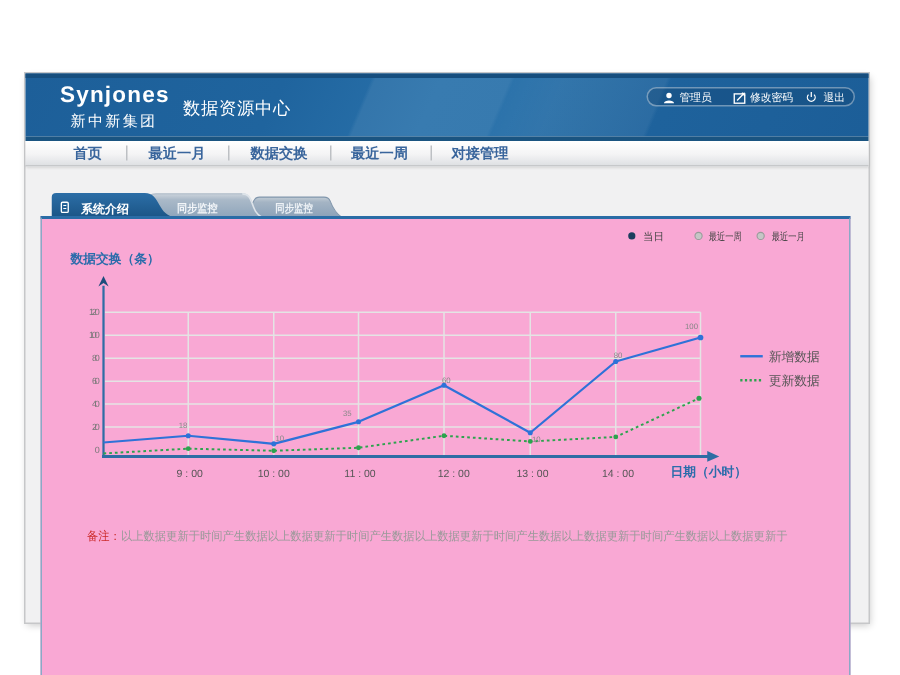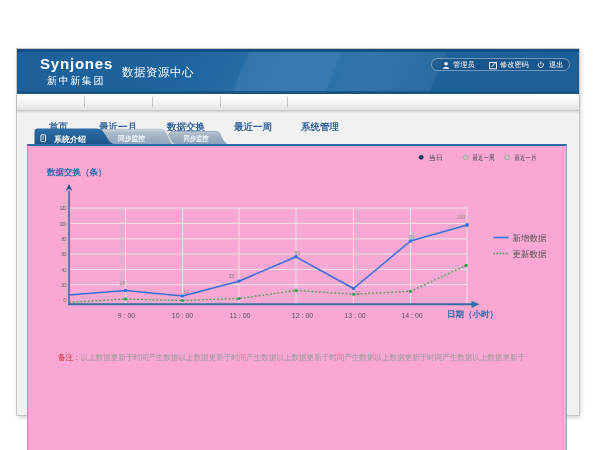--- a/index.html
+++ b/index.html
@@ -11,21 +11,21 @@
 #sheen { position:absolute; left:0; top:0; width:562px; height:42px;
   background:linear-gradient(113deg, rgba(255,255,255,0) 40%, rgba(255,255,255,.07) 40.5%, rgba(255,255,255,.07) 56%, rgba(255,255,255,.02) 56.5%, rgba(255,255,255,.06) 62%, rgba(255,255,255,.06) 74%, rgba(255,255,255,0) 74.5%); }
 #logo1 { position:absolute; left:23px; top:5.5px; width:120px; color:#fff; font-size:15px; font-weight:bold; letter-spacing:0.8px; }
 #logo2 { position:absolute; left:30px; top:25px; color:#fff; font-size:10px; font-weight:normal; letter-spacing:1.6px; }
 #title { position:absolute; left:105px; top:16px; color:#fff; font-size:11.5px; letter-spacing:0.5px; }
 #pill { position:absolute; left:414px; top:8.5px; width:139px; height:13px; border:1px solid rgba(255,255,255,.38); border-radius:7px; background:rgba(8,44,82,.22); }
 .pitem { position:absolute; top:0; height:12px; color:#fff; font-size:7.2px; line-height:12.5px; white-space:nowrap; }
 #navsep { position:absolute; left:0; top:42px; width:562px; height:3px; background:#1a5481; }
 #nav { position:absolute; left:0; top:45px; width:562px; height:17px;
   background:linear-gradient(180deg, #ffffff 0%, #f4f4f5 55%, #dfe1e4 100%); border-bottom:1px solid #c6c8ca; box-shadow:0 1px 2px rgba(0,0,0,.15); }
-.nitem { position:absolute; top:0; height:17px; line-height:17px; color:#39659c; font-size:9.5px; font-weight:bold; text-align:left; transform:translateX(-50%); white-space:nowrap;margin-top:24px; }
+.nitem { position:absolute; top:0; height:17px; line-height:17px; color:#39659c; font-size:9.5px; font-weight:bold; text-align:left; transform:translateX(-50%); white-space:nowrap; }
 .ndiv { position:absolute; top:3px; height:10px; width:1px; background:#bdc0c4; }
 #tabs { position:absolute; left:10px; top:79px; width:215px; height:17px; }
 #panel { position:absolute; left:10px; top:95px; width:540px; height:311px; background:#f9a8d4; border:1px solid #8aa9c6; border-top:2.5px solid #2a6ca6; }
 #chart { position:absolute; left:0; top:0; }
 </style>
 </head>
 <body>
 <div id="win">
   <div id="header">
     <div id="sheen"></div>
@@ -47,21 +47,21 @@
       <div class="pitem" style="left:117px;">退出</div>
     </div>
     <div id="title">数据资源中心</div>
   </div>
   <div id="navsep"></div>
   <div id="nav">
     <div class="nitem" style="left:41.5px;">首页</div>
     <div class="nitem" style="left:101px;">最近一月</div>
     <div class="nitem" style="left:169px;">数据交换</div>
     <div class="nitem" style="left:236px;">最近一周</div>
-    <div class="nitem" style="left:303px;">系统管理</div>
+    <div class="nitem" style="left:303px;">对接管理</div>
     <div class="ndiv" style="left:67px;"></div>
     <div class="ndiv" style="left:135px;"></div>
     <div class="ndiv" style="left:203px;"></div>
     <div class="ndiv" style="left:270px;"></div>
   </div>
   <svg id="tabs" width="215" height="17" viewBox="27 128 215 17">
     <defs>
       <linearGradient id="gtab2" x1="0" y1="0" x2="0" y2="1">
         <stop offset="0" stop-color="#ccd4dc"></stop>
           <stop offset="0.25" stop-color="#aab9c8"></stop>

